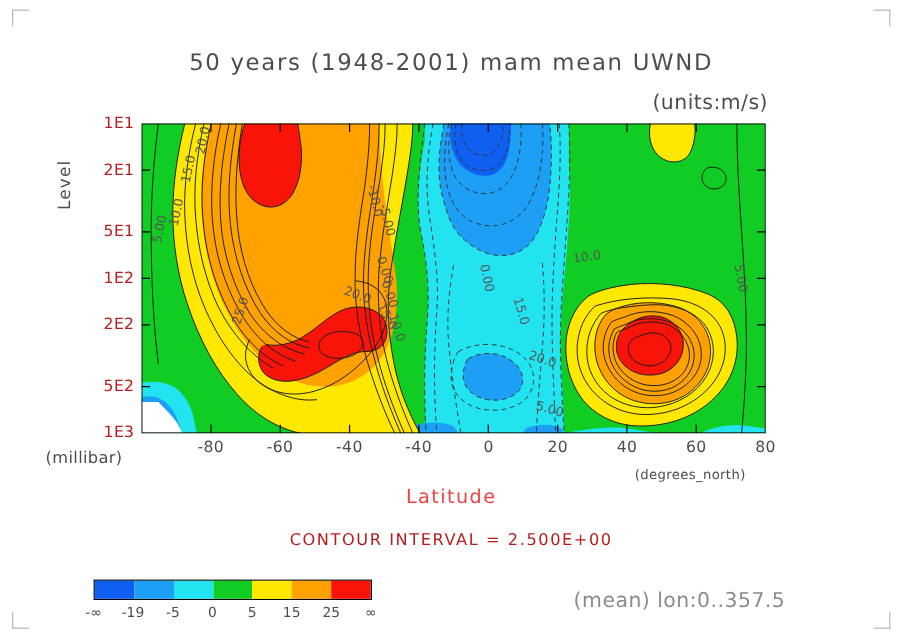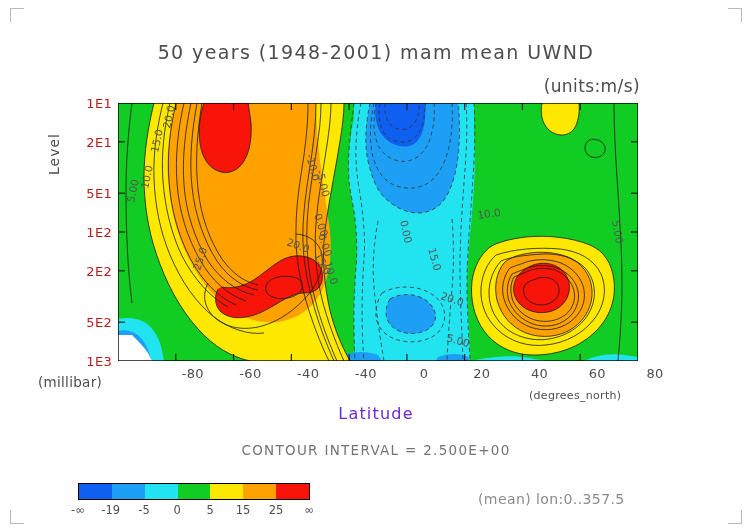--- a/index.html
+++ b/index.html
@@ -20,28 +20,28 @@
   .units{position:absolute;right:112px;top:76px;font-size:17px;color:#4d4d4d;letter-spacing:.4px;}
 
   .plotwrap{position:absolute;left:118px;top:103px;width:520px;height:258px;}
   .ylabel{position:absolute;left:46px;top:175px;transform:rotate(-90deg);transform-origin:left top;
           font-size:14px;letter-spacing:1px;color:#4d4d4d;white-space:nowrap;}
   .ytick{position:absolute;right:0;font-size:13px;color:#b91c1c;text-align:right;
          transform:translateY(-50%);white-space:nowrap;letter-spacing:.3px;}
   .yticks{position:absolute;left:66px;top:103px;width:46px;height:258px;}
   .xticks{position:absolute;left:118px;top:366px;width:520px;height:18px;}
   .xtick{position:absolute;top:0;font-size:13px;color:#4d4d4d;transform:translateX(-50%);
-         white-space:nowrap;letter-spacing:.3px;margin-left:17px;}
+         white-space:nowrap;letter-spacing:.3px;}
   .millibar{position:absolute;left:38px;top:374px;font-size:13.5px;color:#4d4d4d;letter-spacing:.3px;}
   .degnorth{position:absolute;left:529px;top:389px;font-size:11px;color:#4d4d4d;letter-spacing:.3px;}
   .xlabel{position:absolute;left:0;right:0;top:404px;text-align:center;font-size:16px;
-          letter-spacing:1.2px;color:#6d28d9;}
+          letter-spacing:1.2px;color:#ef4444;}
   .ci{position:absolute;left:0;right:0;top:442px;text-align:center;font-size:13.5px;
-      letter-spacing:1.3px;color:#737373;}
-  .meanlon{position:absolute;left:478px;top:491px;font-size:14px;color:#8b8b8b;letter-spacing:.4px;}
+      letter-spacing:1.3px;color:#b91c1c;}
+  .meanlon{position:absolute;left:478px;top:491px;font-size:17px;color:#8b8b8b;letter-spacing:.4px;}
 
   .cbar{position:absolute;left:78px;top:483px;width:232px;height:17px;border:1px solid #000;box-sizing:border-box;}
   .cbar .seg{position:absolute;top:0;bottom:0;}
   .cblabels{position:absolute;left:48px;top:503px;width:292px;height:14px;}
   .cblab{position:absolute;top:0;font-size:11.5px;color:#4d4d4d;transform:translateX(-50%);white-space:nowrap;}
   svg{display:block;}
   .cline{fill:none;stroke:#1a1a1a;stroke-width:.8;}
   .cdash{fill:none;stroke:#333;stroke-width:.8;stroke-dasharray:4 3.2;}
   .clab{font-size:10.5px;fill:#555;font-family:"DejaVu Sans","Liberation Sans",sans-serif;}
 </style>

